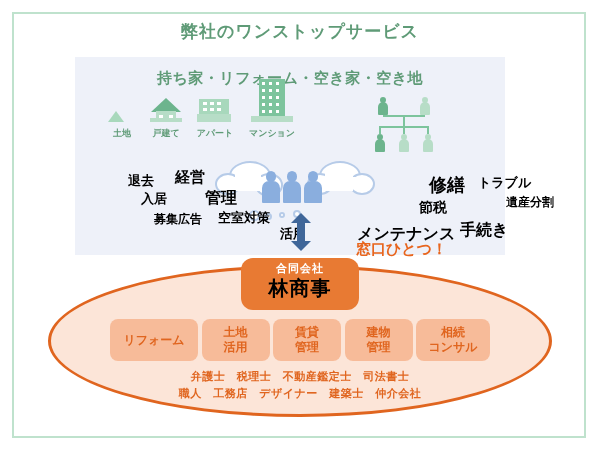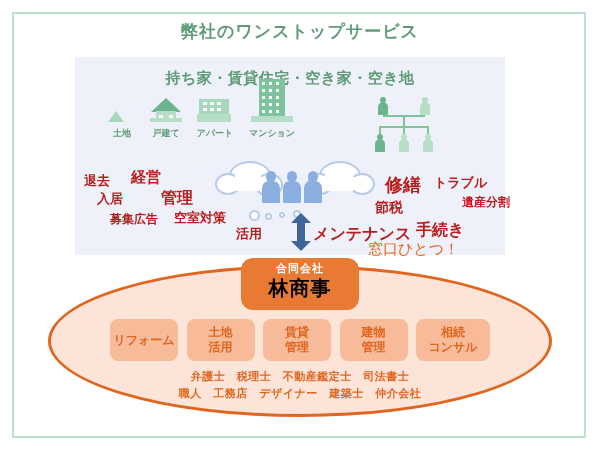--- a/index.html
+++ b/index.html
@@ -72,21 +72,21 @@
   
   #family-tree{position:absolute;left:296px;top:38px;width:84px;height:62px;}
   .fig{
     position:relative;display:inline-block;
   }
   .fig-head{position:absolute;border-radius:50%;}
   .fig-body{position:absolute;}
   .ft-line{position:absolute;background:#7dc49d;}
   
   .worry{
-    position:absolute;font-weight:bold;color:#b91c1c;white-space:nowrap;
+    position:absolute;font-weight:bold;color:#000000;white-space:nowrap;margin-left:44px;
   }
   
   .cloud{position:absolute;}
   .cloud-lobe{position:absolute;background:#ffffff;border:2px solid #b6cbe8;border-radius:50%;box-sizing:border-box;}
   .cloud-mask{position:absolute;background:#ffffff;}
   .bubble{position:absolute;background:#ffffff;border:2px solid #b6cbe8;border-radius:50%;box-sizing:border-box;}
   .person-blue{position:absolute;}
   .pb-head{position:absolute;background:#8aaede;border-radius:50% 50% 45% 45%;}
   .pb-body{position:absolute;background:#8aaede;border-radius:7px 7px 1px 1px;}
   
@@ -97,22 +97,22 @@
     border-left:10px solid transparent;border-right:10px solid transparent;
     border-bottom:10px solid #3f6699;
   }
   .arw-dn{
     position:absolute;left:0;bottom:0;width:0;height:0;
     border-left:10px solid transparent;border-right:10px solid transparent;
     border-top:10px solid #3f6699;
   }
   
   #one-window{
-    position:absolute;left:368px;top:240px;
-    font-size:15px;font-weight:normal;color:#e8651d;white-space:nowrap;
+    position:absolute;left:356px;top:240px;
+    font-size:15px;font-weight:bold;color:#e8651d;white-space:nowrap;
   }
   
   #ellipse{
     position:absolute;left:48px;top:265px;width:504px;height:152px;
     background:#fce5d8;border:3px solid #e0651f;border-radius:50%;
     box-sizing:border-box;
   }
   
   #company-badge{
     position:absolute;left:241px;top:258px;width:118px;height:52px;
@@ -128,40 +128,40 @@
     display:flex;justify-content:space-between;align-items:center;
     z-index:4;
   }
   .pill{
     background:#f7bb99;border-radius:8px;
     height:42px;box-sizing:border-box;
     display:flex;flex-direction:column;align-items:center;justify-content:center;
     font-size:12px;font-weight:bold;color:#e0651f;line-height:15px;
     white-space:nowrap;
   }
-  .pill.w1{width:68px;}
+  .pill.w1{width:88px;}
   .pill.w2{width:68px;}
   .pill.w3{width:74px;}
   
   #partners{
     position:absolute;left:0;top:368px;width:600px;text-align:center;z-index:4;
   }
   .partner-row{
     font-size:11px;font-weight:bold;color:#e0651f;line-height:17px;letter-spacing:.5px;
   }
 </style>
 </head>
 <body>
 
 <div id="frame"></div>
 
 <div id="title">弊社のワンストップサービス</div>
 
 <div id="panel">
-  <div id="panel-heading">持ち家・賃貸住宅・空き家・空き地</div>
+  <div id="panel-heading">持ち家・リフォーム・空き家・空き地</div>
 
   <div class="prop-row">
 
     <div class="prop" id="prop-land">
       <div class="land-shape"></div>
       <div style="position:absolute;bottom:17px;left:17px;width:12px;height:0;"></div>
       <div class="prop-label">土地</div>
     </div>
 
     <div class="prop" id="prop-house">

